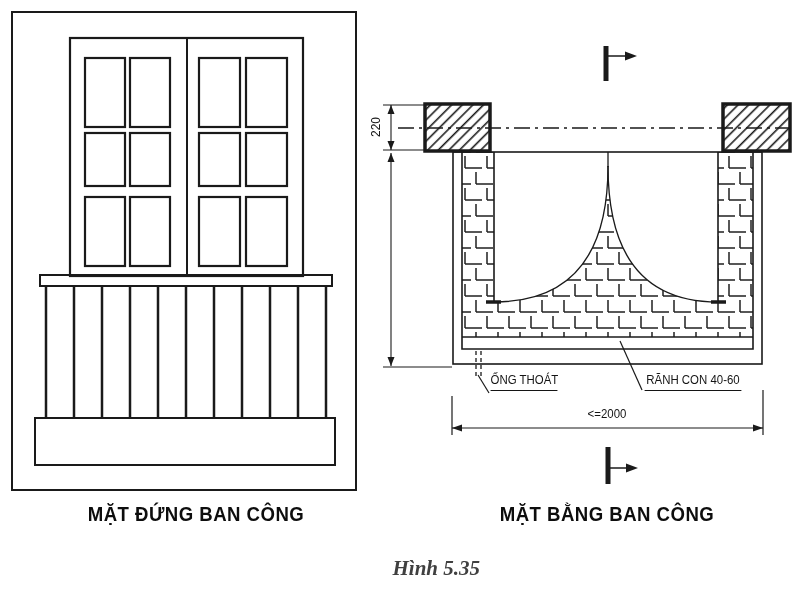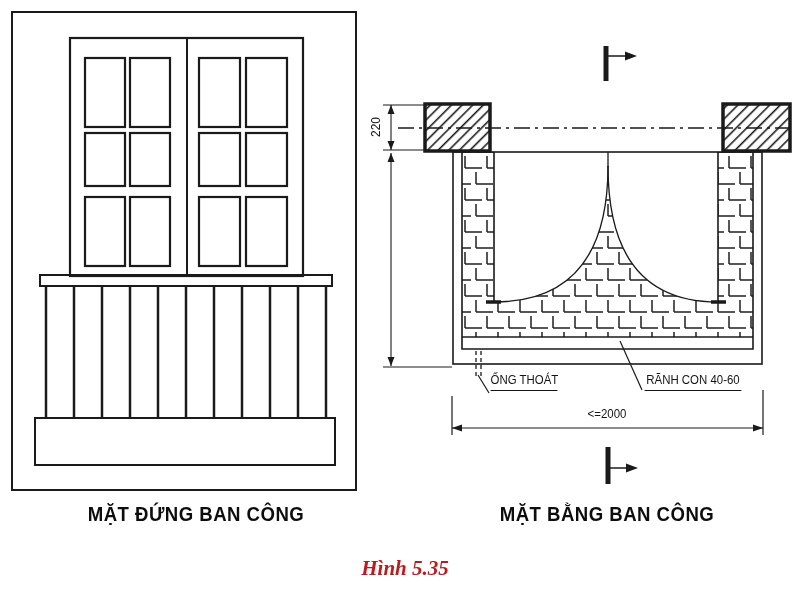--- a/index.html
+++ b/index.html
@@ -18,21 +18,21 @@
   .dim-rot{
     font-size:13px;text-align:center;width:40px;height:14px;line-height:14px;
     transform:rotate(-90deg) scaleX(.92);transform-origin:center;
   }
   .view-label{
     font-weight:bold;font-size:20px;letter-spacing:.5px;text-align:center;
     transform:scaleX(.93);transform-origin:center;color:#0d0d0d;
   }
   .caption{
     font-family:"Liberation Serif","DejaVu Serif",serif;
-    font-style:italic;font-weight:bold;font-size:21px;text-align:center;color:#b91c1c;
+    font-style:italic;font-weight:bold;font-size:21px;text-align:right;color:#404040;
   }
 </style>
 </head>
 <body>
 
 <div id="stage">
 
   <svg id="linework" width="800" height="600" viewBox="0 0 800 600">
     <defs>
       <pattern id="hatch" width="7.5" height="7.5" patternUnits="userSpaceOnUse" patternTransform="rotate(-45)">

